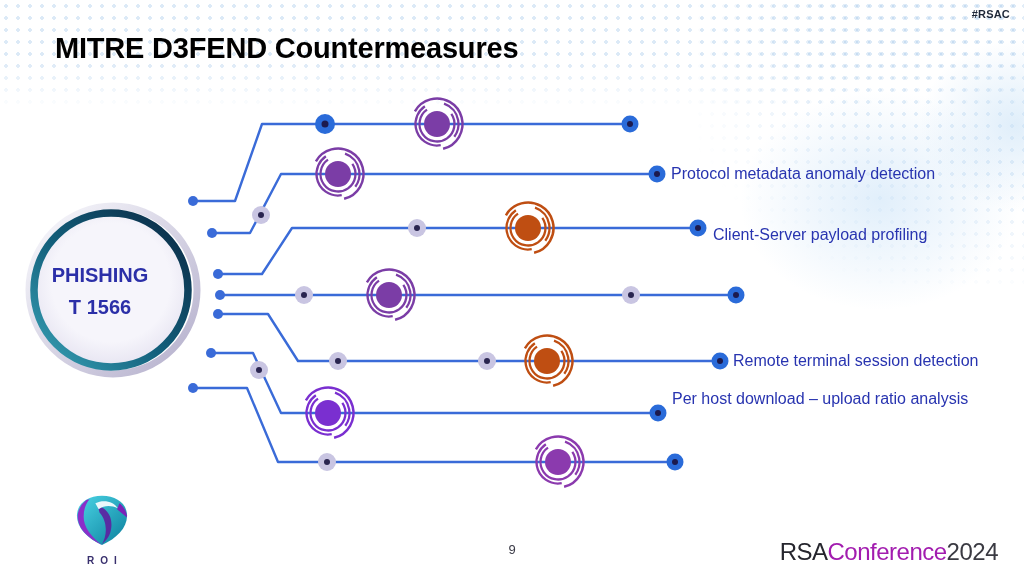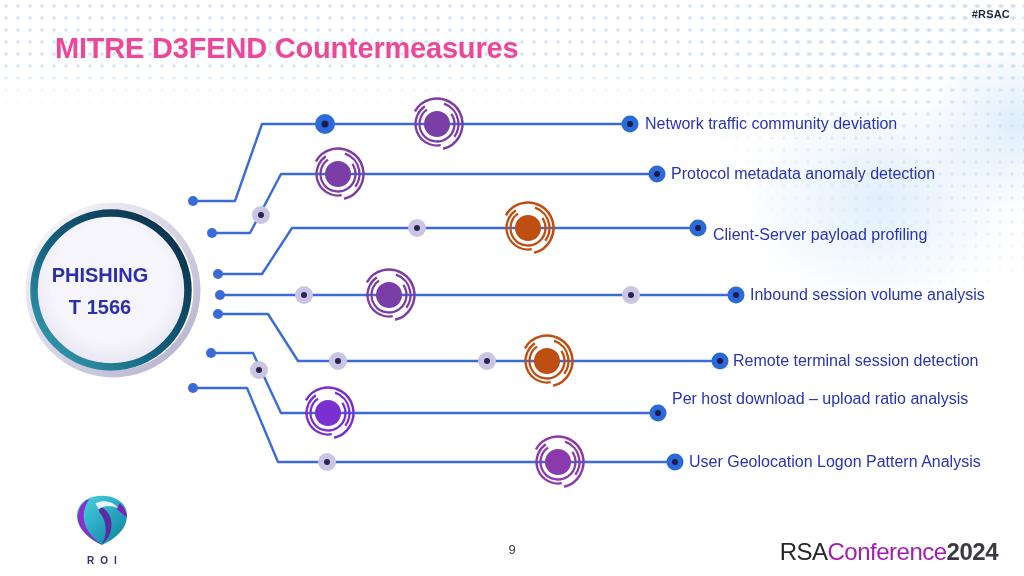--- a/index.html
+++ b/index.html
@@ -15,35 +15,35 @@
     background-image:radial-gradient(circle,rgba(140,185,228,.26) 1.7px,transparent 2px);
     background-size:12px 12px;
     -webkit-mask-image:radial-gradient(ellipse at 85% 20%,#000 35%,transparent 75%);
     mask-image:radial-gradient(ellipse at 85% 20%,#000 35%,transparent 75%);}
   .blob1{position:absolute;left:740px;top:90px;width:280px;height:220px;border-radius:50%;
     background:radial-gradient(closest-side,rgba(205,228,248,.6),rgba(205,228,248,0));}
   .blob2{position:absolute;left:920px;top:40px;width:190px;height:170px;border-radius:50%;
     background:radial-gradient(closest-side,rgba(198,224,246,.55),rgba(198,224,246,0));}
 
   .hashtag{position:absolute;top:8px;right:14px;font-size:11px;font-weight:700;color:#1d2738;letter-spacing:.2px;}
-  .title{position:absolute;left:55px;top:32px;font-size:29px;font-weight:700;color:#ec4899;letter-spacing:-.2px;}
+  .title{position:absolute;left:55px;top:32px;font-size:29px;font-weight:700;color:#000000;letter-spacing:-.2px;}
 
   .diagram{position:absolute;left:0;top:0;}
 
   .center-text{position:absolute;left:31px;top:259px;width:138px;text-align:center;
     color:#2b2fa8;font-weight:700;font-size:20px;line-height:32px;}
 
   .cm-label{position:absolute;font-size:16px;color:#2834b0;white-space:nowrap;line-height:22px;}
 
   .page-number{position:absolute;left:484px;top:542px;width:56px;text-align:center;font-size:13px;color:#3a3a46;}
 
   .rsa-logo{position:absolute;right:26px;top:538px;font-size:24px;color:#26262e;letter-spacing:-.5px;}
   .rsa-logo .brand{font-weight:400;}
   .rsa-logo .conf{font-weight:400;color:#a21caf;}
-  .rsa-logo .year{font-weight:700;color:#3a3a42;}
+  .rsa-logo .year{font-weight:400;color:#3a3a42;}
 
   .roi-logo{position:absolute;left:60px;top:494px;width:84px;text-align:center;}
   .roi-logo .roi-text{display:inline-block;margin-top:1px;font-size:10px;font-weight:700;color:#39306e;
     letter-spacing:6px;text-indent:6px;border-bottom:1px solid #7a6fae;padding-bottom:14px;}
   .roi-logo .roi-banner{margin:2px auto 0 auto;width:66px;height:8px;border-radius:1px;
     background:linear-gradient(to right,#6f2bb4,#9b4fd8 45%,#6f2bb4);box-shadow:0 0 0 1px #cfc6e6;}
 </style>
 </head>
 <body>
 
@@ -184,27 +184,24 @@
       <circle cx="113" cy="290" r="84" fill="none" stroke="url(#silverG)" stroke-width="7"></circle>
       <circle cx="111" cy="290" r="77" fill="url(#innerG)" stroke="url(#tealG)" stroke-width="7.5"></circle>
     </g>
   </svg>
 
   <div class="center-text">
     <div>PHISHING</div>
     <div>T 1566</div>
   </div>
 
-  <div class="cm-label" style="left:645px;top:113px">Network traffic community deviation</div>
   <div class="cm-label" style="left:671px;top:163px">Protocol metadata anomaly detection</div>
   <div class="cm-label" style="left:713px;top:224px">Client-Server payload profiling</div>
-  <div class="cm-label" style="left:750px;top:284px">Inbound session volume analysis</div>
   <div class="cm-label" style="left:733px;top:350px">Remote terminal session detection</div>
   <div class="cm-label" style="left:672px;top:388px">Per host download – upload ratio analysis</div>
-  <div class="cm-label" style="left:689px;top:451px">User Geolocation Logon Pattern Analysis</div>
 
   <div class="roi-logo">
     <svg width="60" height="52" viewBox="0 0 72 62">
       <defs>
         <linearGradient id="shieldTeal" x1="0" y1="0" x2="1" y2="1">
           <stop offset="0" stop-color="#4bd6e6"></stop>
             <stop offset="1" stop-color="#0b7e9c"></stop>
         </linearGradient>
       </defs>
       <path d="M36,2 C53,2 65,11 66,24 C67,40 54,53 36,61 C18,53 5,40 6,24 C7,11 19,2 36,2 Z" fill="url(#shieldTeal)"></path>

